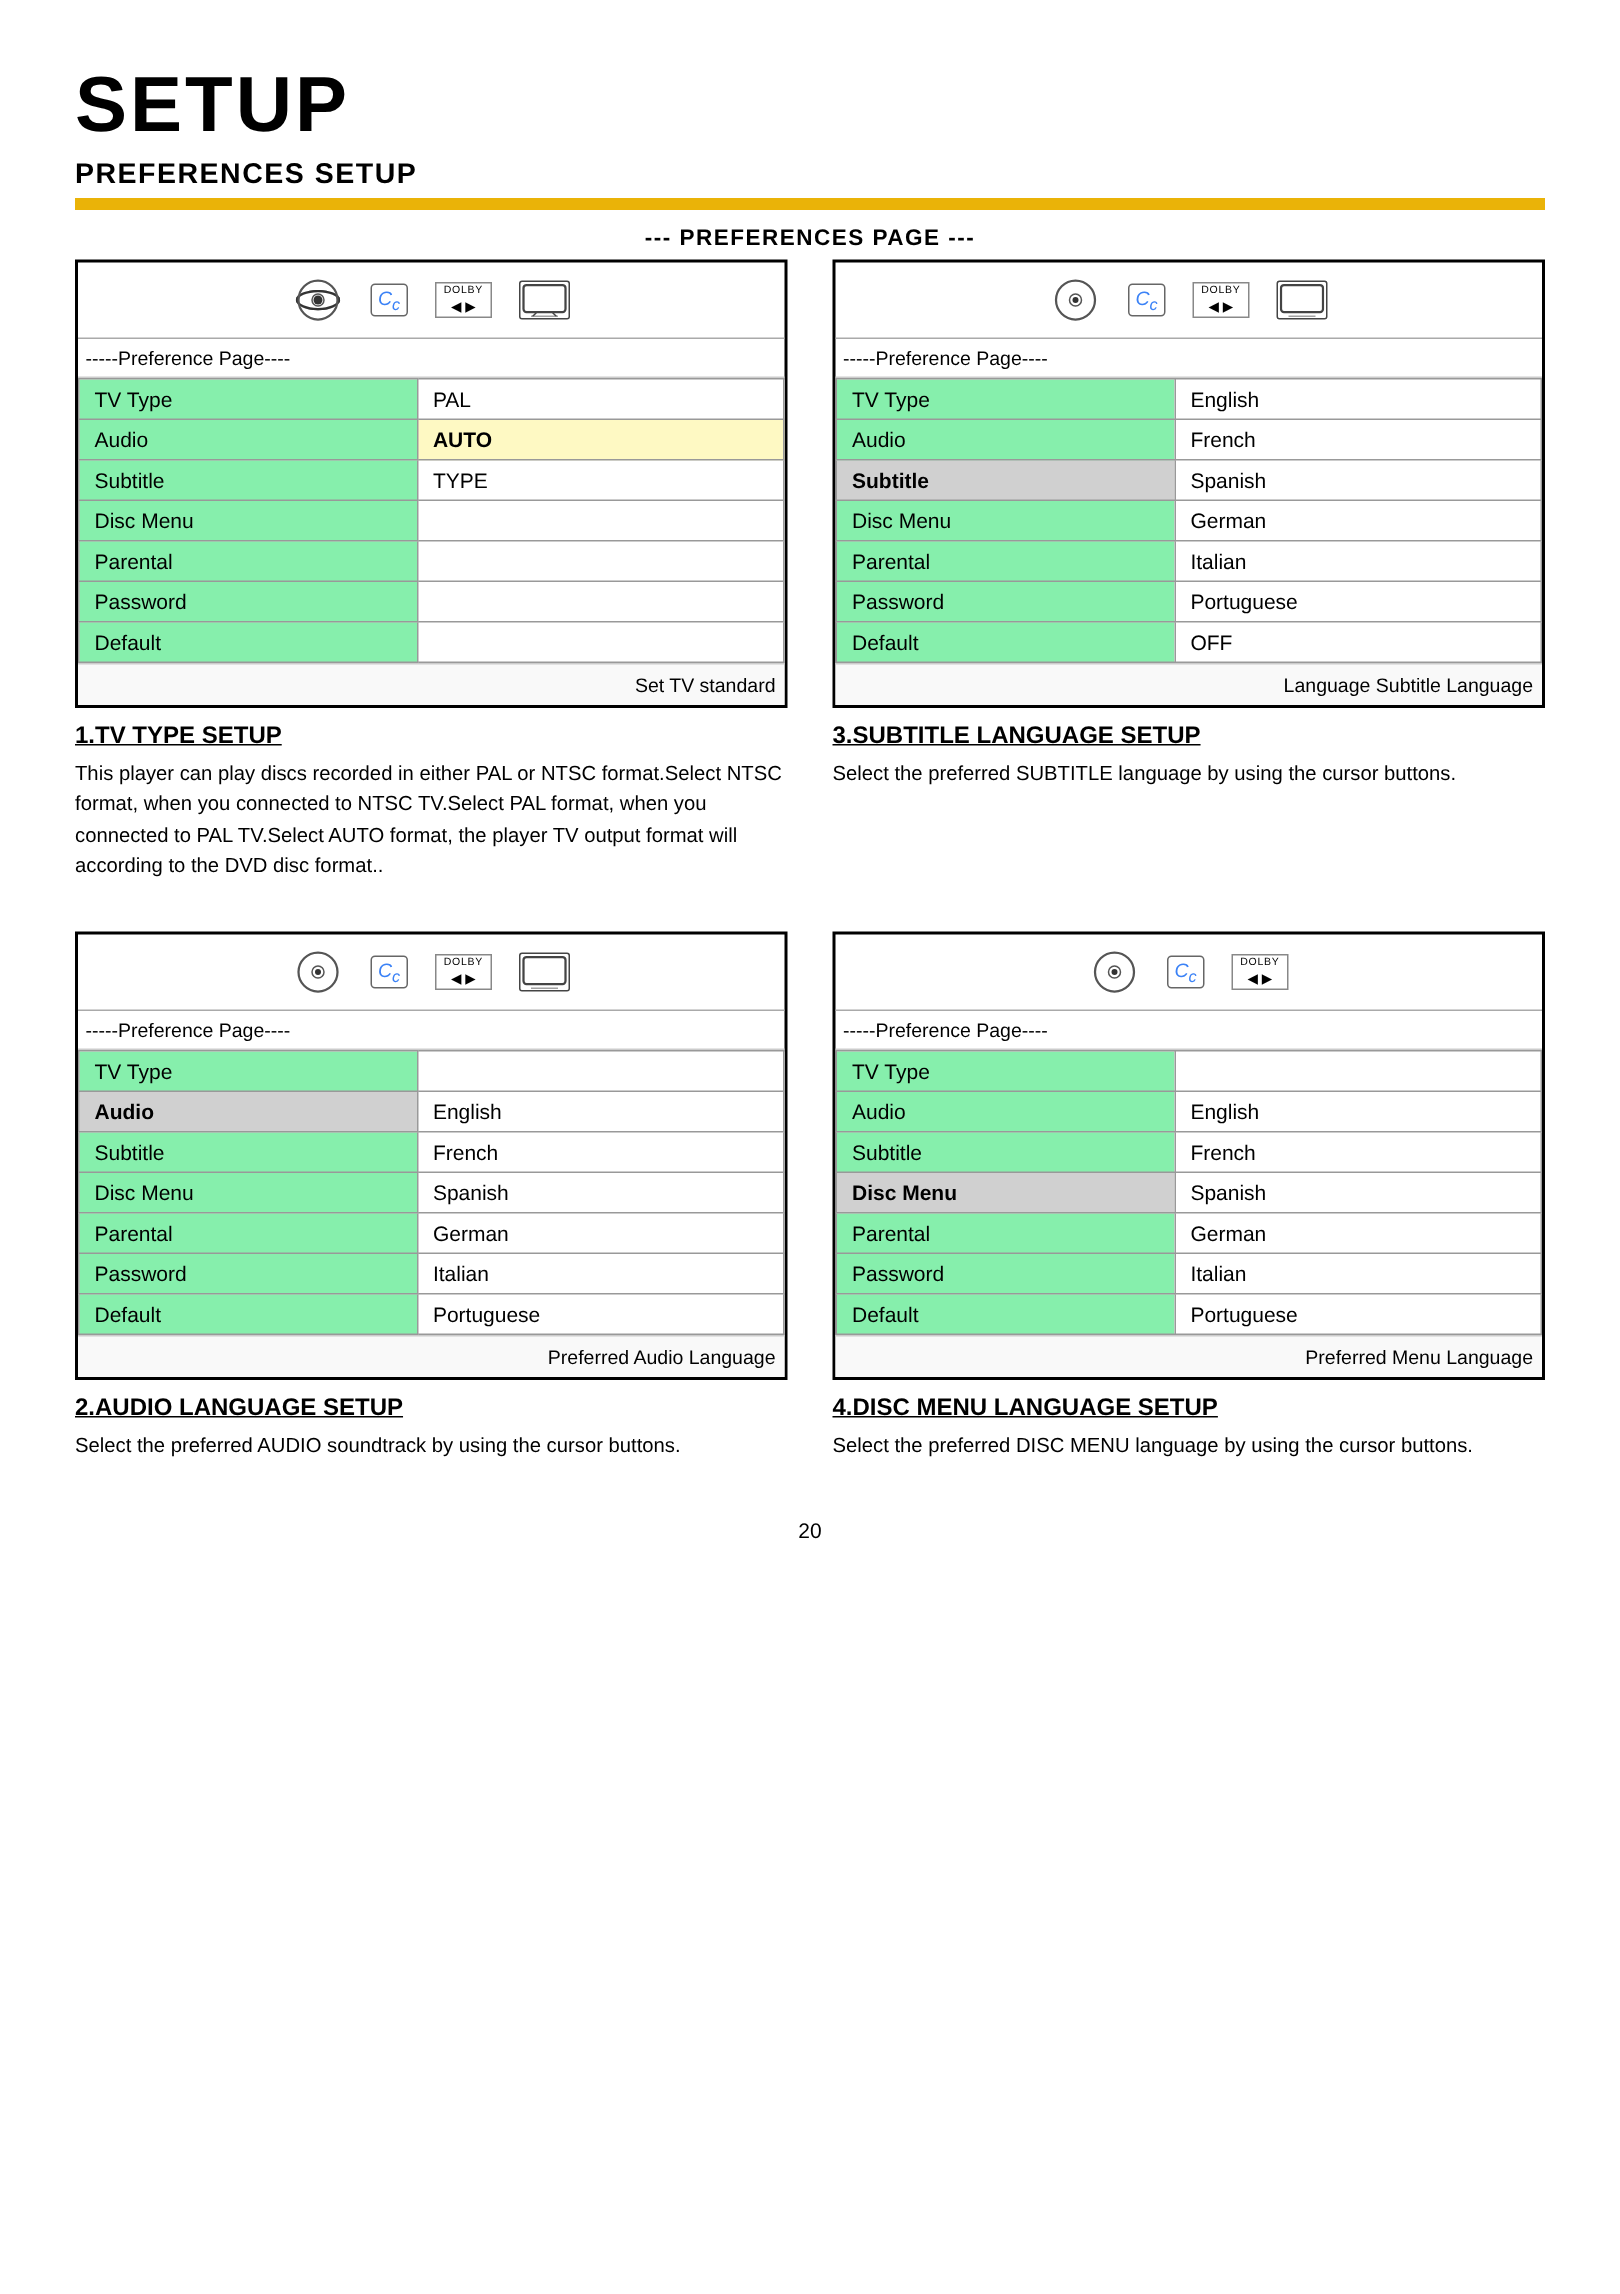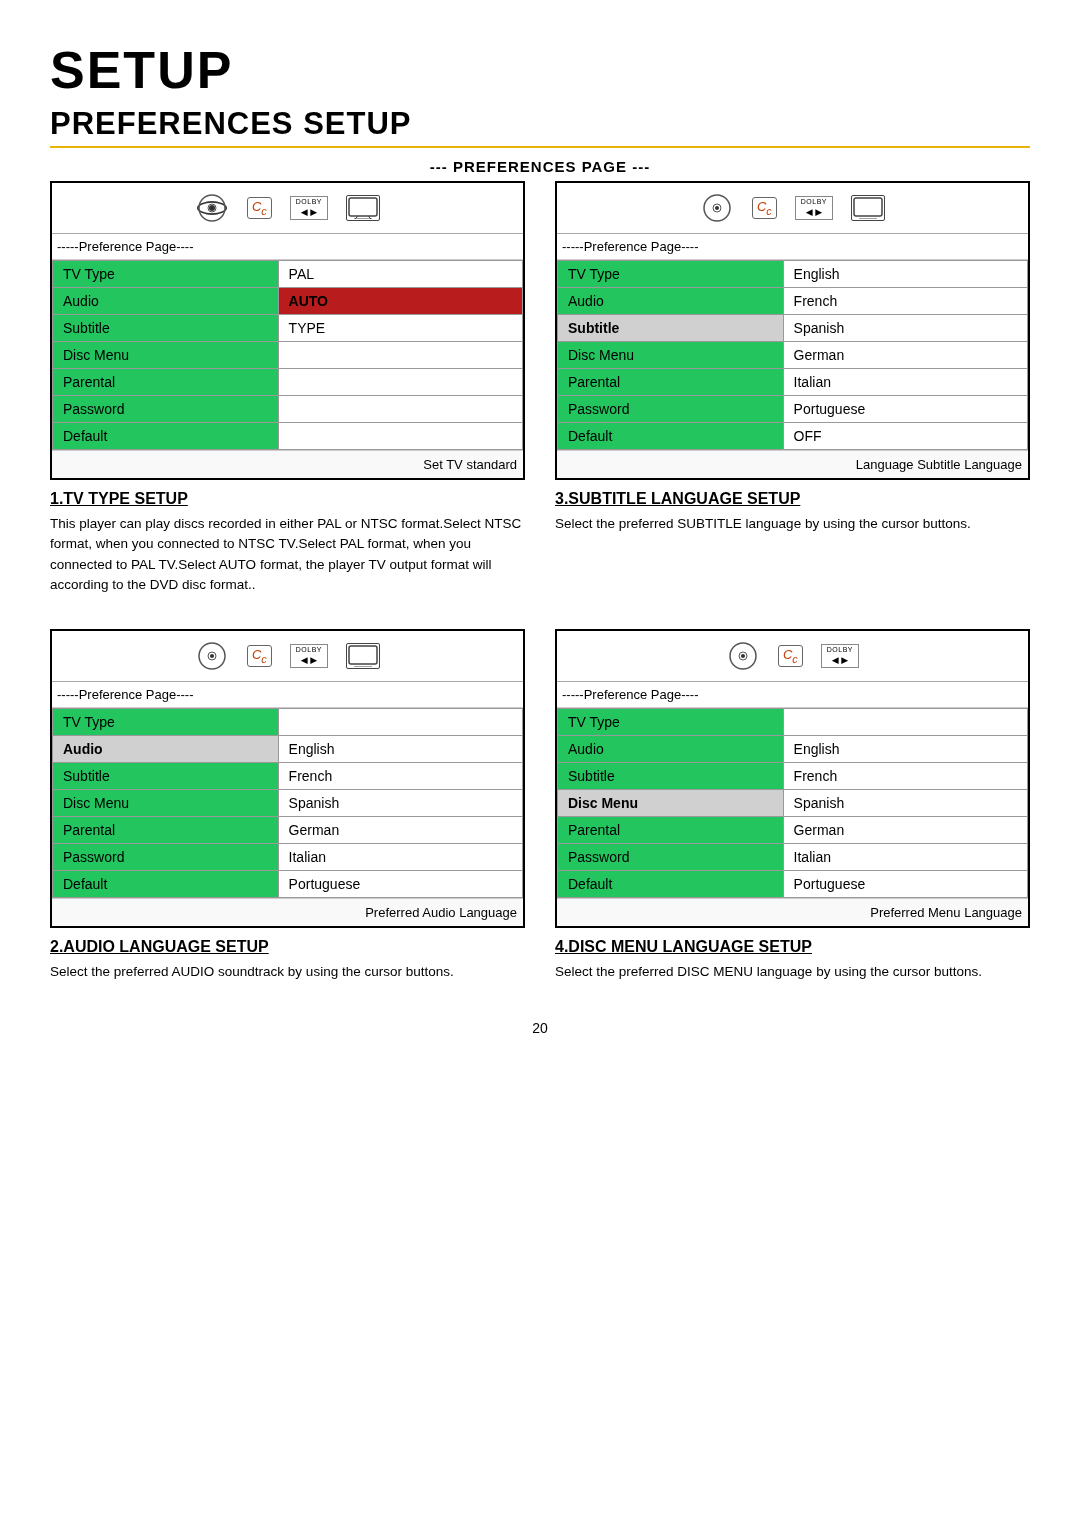--- a/index.html
+++ b/index.html
@@ -14,24 +14,24 @@
     }
 
     h1.page-title {
       font-size: 52px;
       font-weight: 900;
       letter-spacing: 2px;
       margin-bottom: 6px;
     }
 
     h2.section-title {
-      font-size: 31px;
+      font-size: 19px;
       font-weight: 900;
       letter-spacing: 1px;
-      border-bottom: 2px solid #eab308;
+      border-bottom: 8px solid #eab308;
       padding-bottom: 4px;
       margin-bottom: 10px;
     }
 
     .pref-page-label {
       text-align: center;
       font-size: 15px;
       letter-spacing: 1px;
       margin-bottom: 6px;
       font-weight: bold;
@@ -61,21 +61,21 @@
       padding: 8px 14px;
       border-bottom: 1px solid #aaa;
     }
 
     .icon-cc {
       font-size: 13px;
       font-style: italic;
       border: 1px solid #666;
       border-radius: 3px;
       padding: 1px 4px;
-      color: #c2410c;
+      color: #3b82f6;
     }
 
     .icon-dolby-box {
       border: 1px solid #888;
       padding: 1px 5px;
       font-size: 9px;
       text-align: center;
       line-height: 1.2;
     }
 
@@ -108,31 +108,31 @@
       border-collapse: collapse;
     }
 
     .pref-table td {
       border: 1px solid #999;
       padding: 5px 10px;
       font-size: 14px;
     }
 
     .pref-table td.label-cell {
-      background: #22c55e;
+      background: #86efac;
       width: 48%;
     }
 
     .pref-table td.value-cell {
       background: #fff;
       width: 52%;
     }
 
     .pref-table td.value-cell.highlighted {
-      background: #b91c1c;
+      background: #fef9c3;
       font-weight: bold;
     }
 
     .footer-label {
       text-align: right;
       font-size: 13px;
       padding: 6px;
       background: #f9f9f9;
       border-top: 1px solid #ccc;
     }

